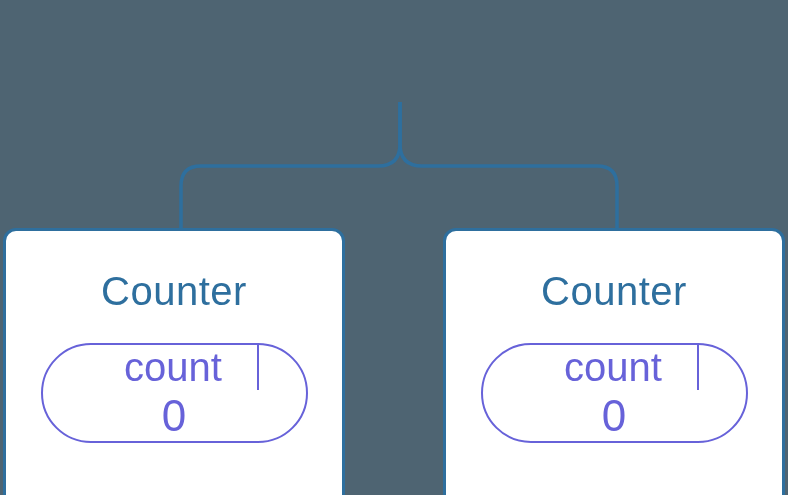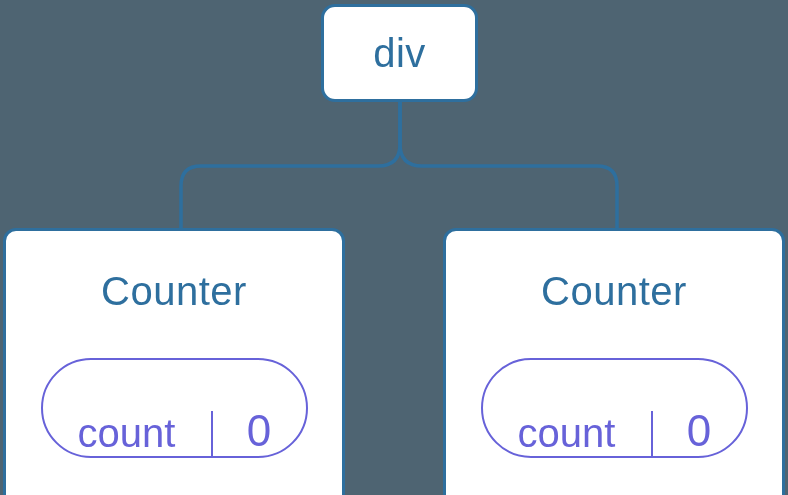--- a/index.html
+++ b/index.html
@@ -65,28 +65,29 @@
   .counter-card.right { left: 443px; }
   .counter-title {
     margin-top: 40px;
     font-size: 40px;
     font-weight: 500;
     color: var(--stroke-blue);
     letter-spacing: 0.5px;
     line-height: 1;
   }
   .state-pill {
-    margin-top: 47px;
+    margin-top: 32px;
     width: 267px; height: 100px;
     border: 2.5px solid var(--state-purple);
     border-radius: 50px;
     display: flex;
-    align-items: flex-end;
+    align-items: center;
     overflow: hidden;
     color: var(--state-purple);
+    flex-direction: column;
   }
   .state-key-cell {
     width: 170px;
     display: flex;
     align-items: center;
     justify-content: center;
     border-right: 2.5px solid var(--state-purple);
   }
   .state-value-cell {
     flex: 1;
@@ -100,23 +101,20 @@
 </head>
 <body>
 
 <div class="stage">
 
   <svg class="connector-svg" viewBox="0 0 788 495" xmlns="http://www.w3.org/2000/svg" aria-hidden="true">
     <path d="M 400 102 L 400 144 Q 400 166 378 166 L 201 166 Q 181 166 181 186 L 181 229"></path>
     <path d="M 400 102 L 400 144 Q 400 166 422 166 L 597 166 Q 617 166 617 186 L 617 229"></path>
   </svg>
 
-  <div class="root-node">
-    <span class="label">div</span>
-  </div>
 
   <div class="counter-card left">
     <div class="counter-title">Counter</div>
     <div class="state-pill">
       <div class="state-key-cell">
         <span class="state-key">count</span>
       </div>
       <div class="state-value-cell">
         <span class="state-value">0</span>
       </div>

